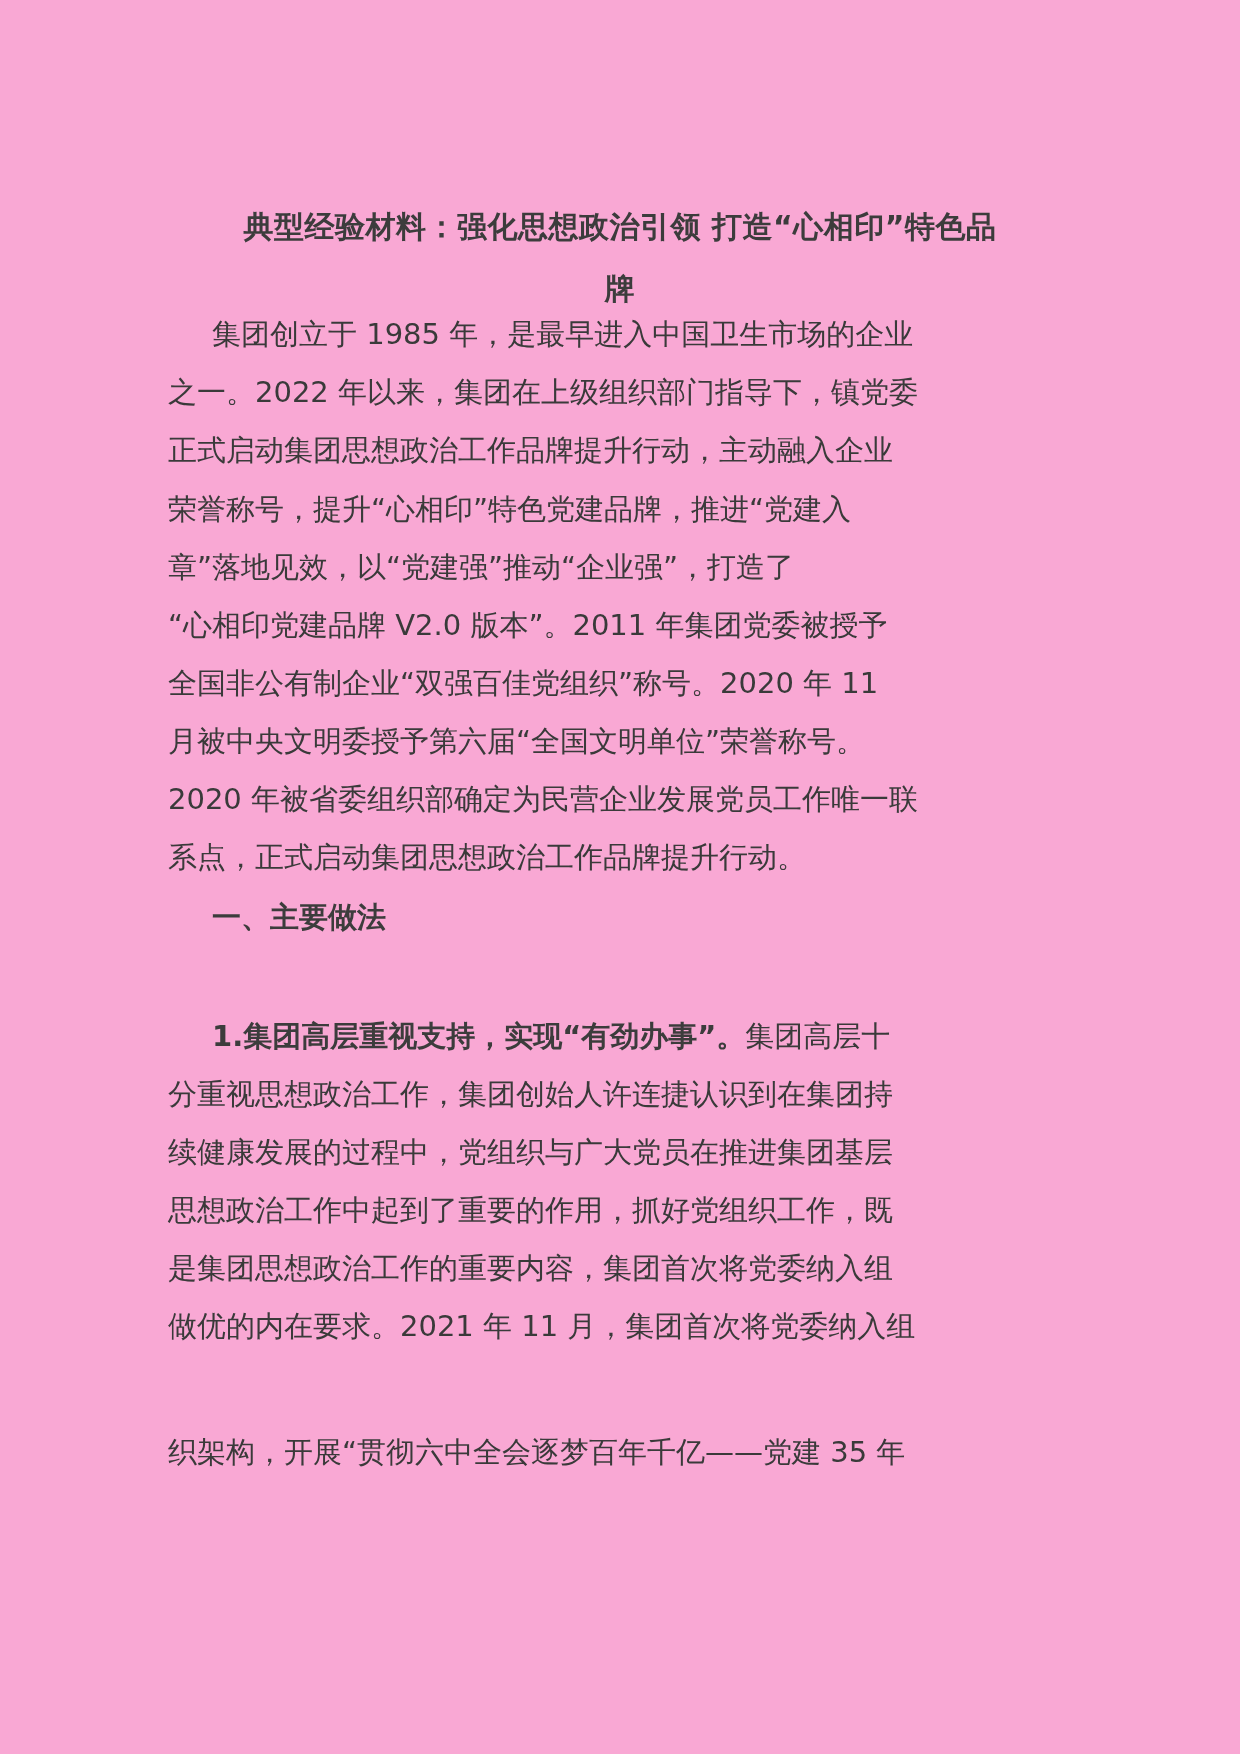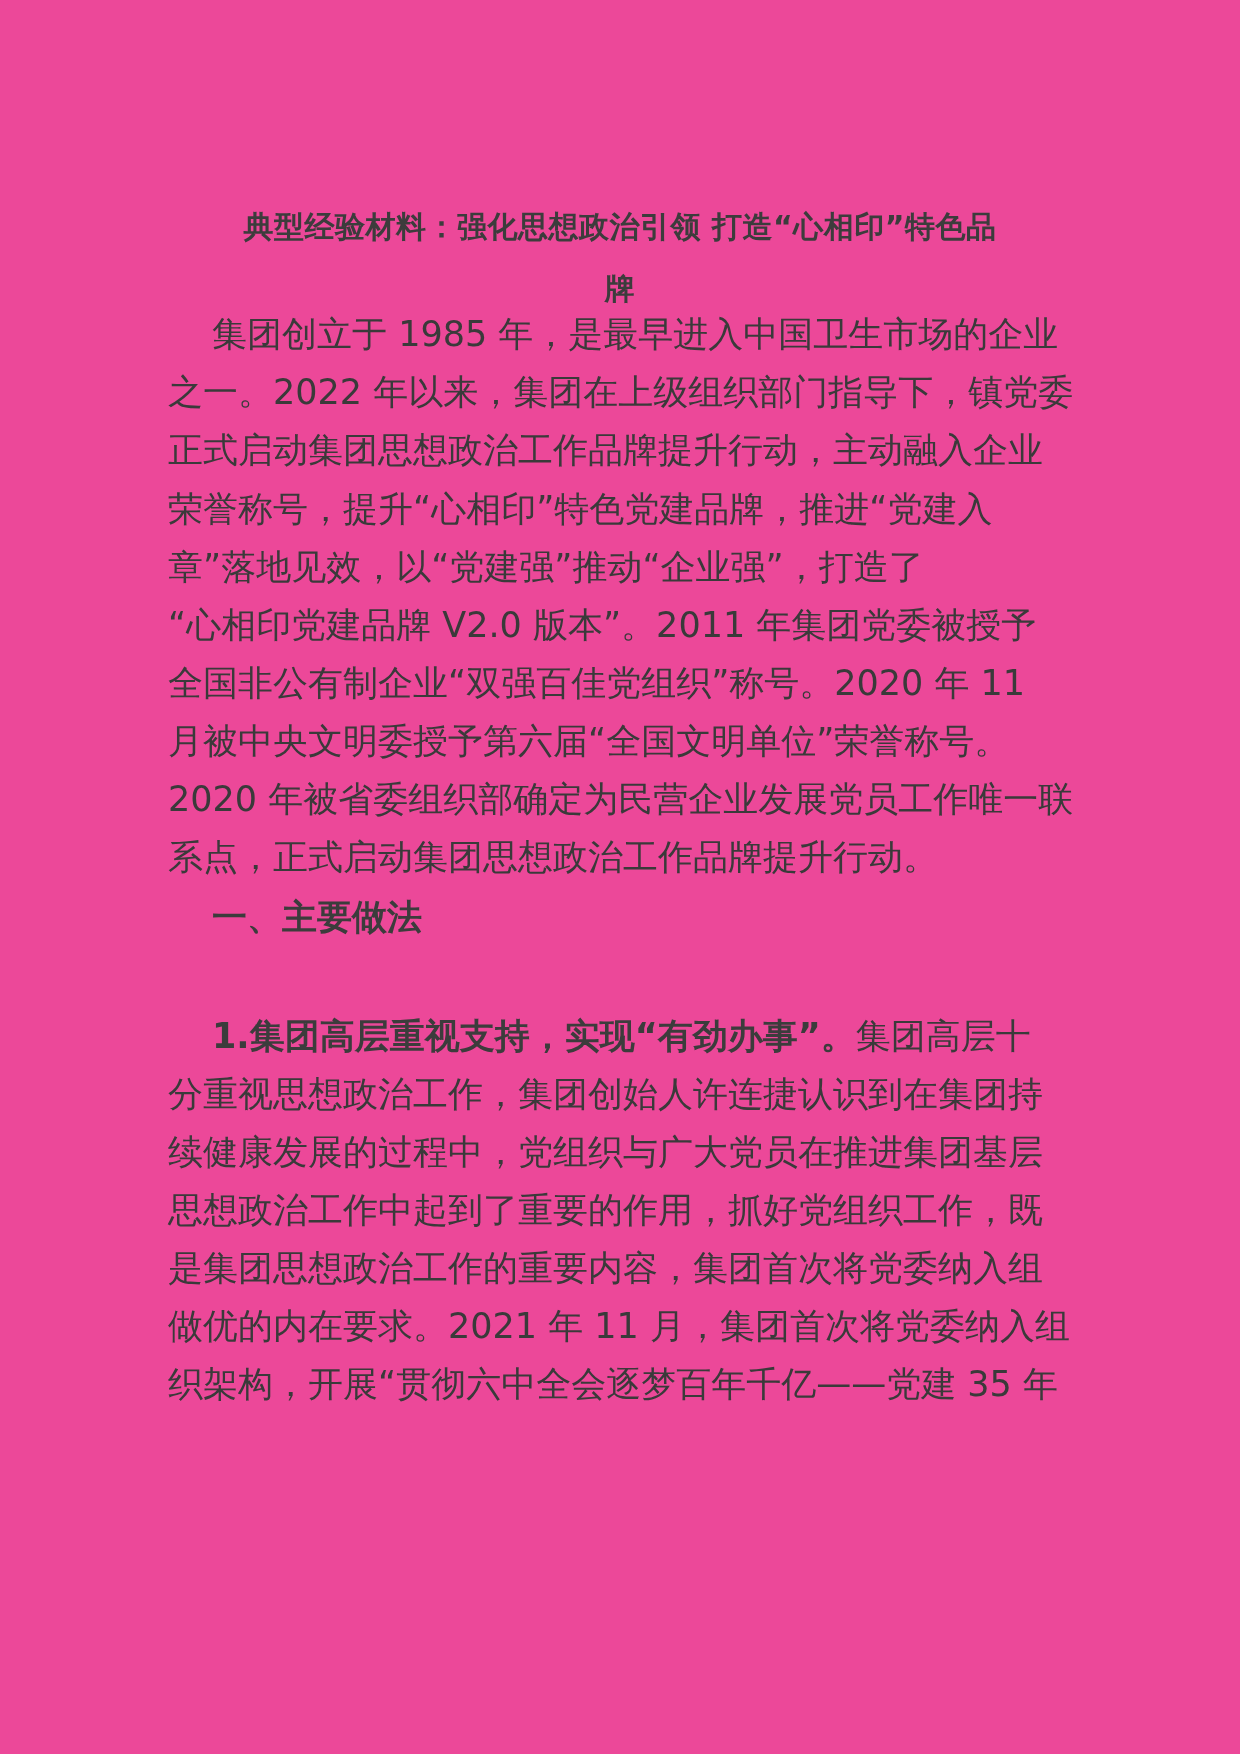--- a/index.html
+++ b/index.html
@@ -14,21 +14,21 @@
     overflow: hidden;
     font-family: "DejaVu Sans", "Liberation Sans", sans-serif;
     color: #3a3a3a;
   }
   .page {
     position: absolute;
     left: 0;
     top: 0;
     width: 1240px;
     height: 1754px;
-    background: #ec4899;
+    background: #f9a8d4;
   }
   .title {
     position: absolute;
     left: 168px;
     width: 904px;
     text-align: center;
     font-weight: bold;
     font-size: 30px;
     color: #3c3c3c;
     line-height: 62px;
@@ -36,21 +36,21 @@
     letter-spacing: 0.5px;
   }
   .title .t-line {
     display: block;
     white-space: nowrap;
   }
   .line {
     position: absolute;
     left: 168px;
     white-space: nowrap;
-    font-size: 35px;
+    font-size: 29px;
     line-height: 40px;
     color: #3a3a3a;
   }
   .line.indent { left: 212px; }
   .bold {
     font-weight: bold;
     color: #3c3c3c;
   }
 </style>
 </head>
@@ -81,16 +81,16 @@
 
   <div>
     <div class="line indent" style="top:1016px">
       <span class="bold">1.集团高层重视支持，实现“有劲办事”。</span><span>集团高层十</span>
     </div>
     <div class="line" style="top:1074px">分重视思想政治工作，集团创始人许连捷认识到在集团持</div>
     <div class="line" style="top:1132px">续健康发展的过程中，党组织与广大党员在推进集团基层</div>
     <div class="line" style="top:1190px">思想政治工作中起到了重要的作用，抓好党组织工作，既</div>
     <div class="line" style="top:1248px">是集团思想政治工作的重要内容，集团首次将党委纳入组</div>
     <div class="line" style="top:1306px">做优的内在要求。2021 年 11 月，集团首次将党委纳入组</div>
-    <div class="line" style="top:1364px">织架构，开展“贯彻六中全会逐梦百年千亿——党建 35 年</div>
+    <div class="line" style="top:1432px">织架构，开展“贯彻六中全会逐梦百年千亿——党建 35 年</div>
   </div>
 
 </div>
 
 </body></html>

